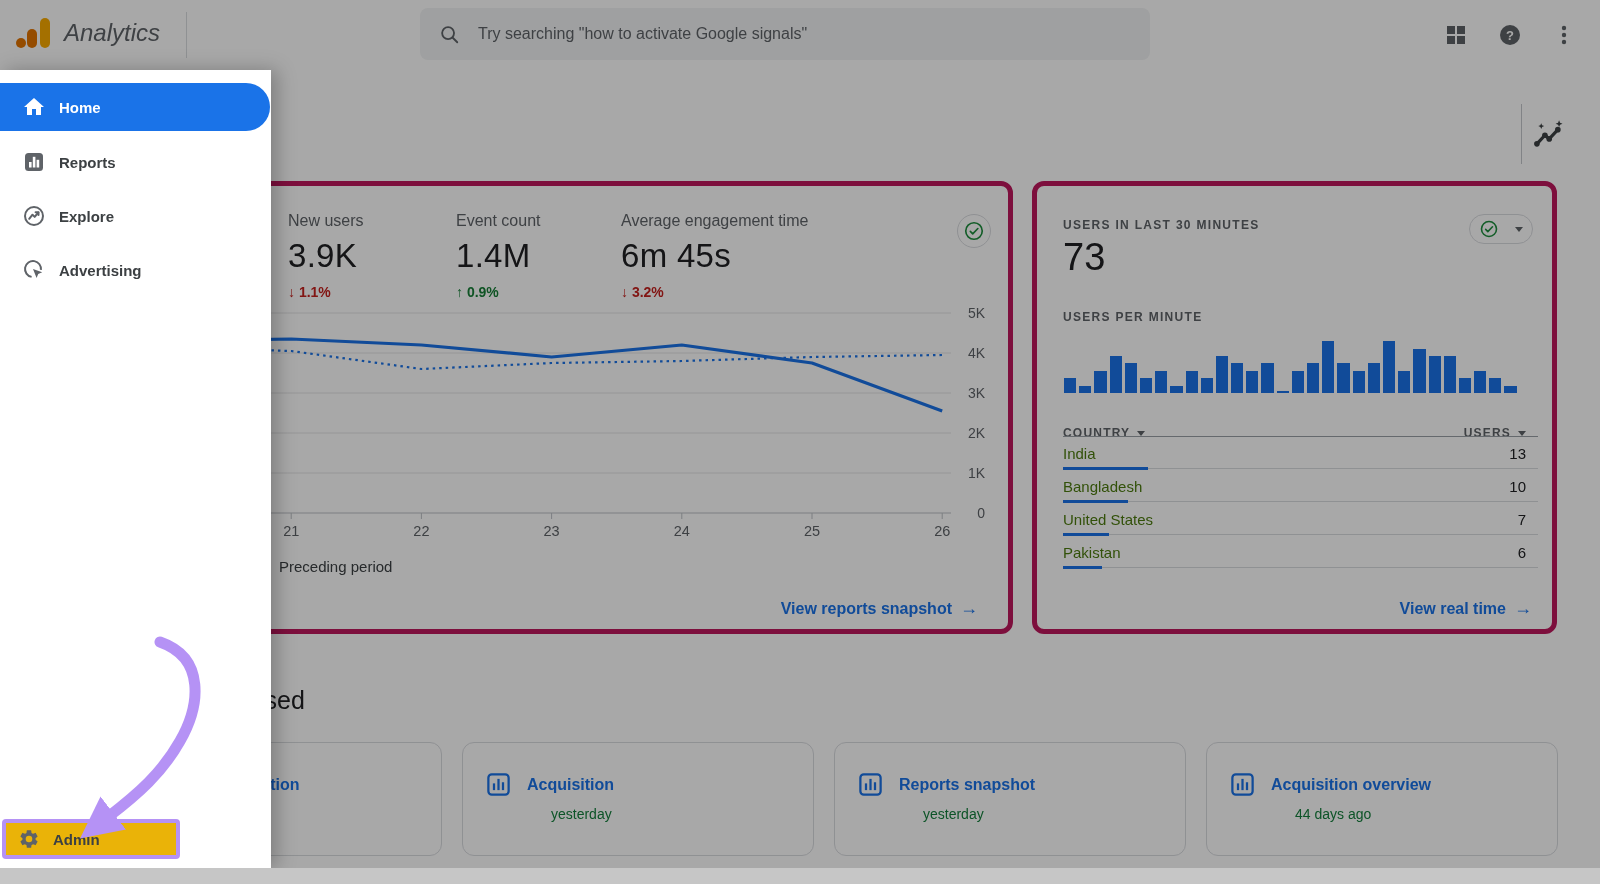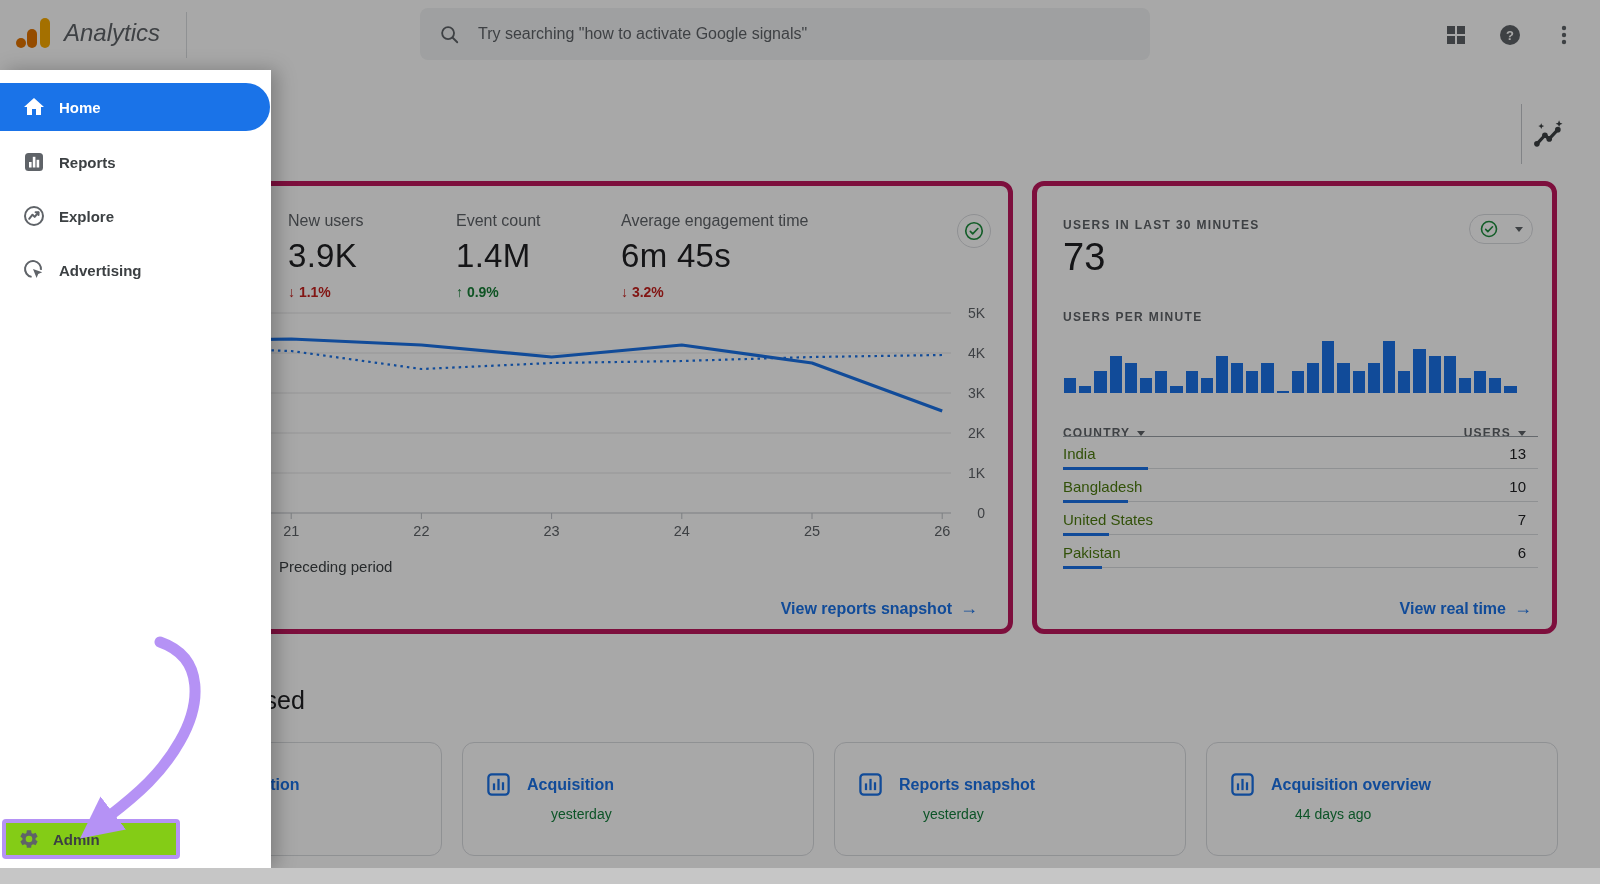--- a/index.html
+++ b/index.html
@@ -80,21 +80,21 @@
   .nav-pill{position:absolute;left:0;top:13px;width:270px;height:48px;background:#1a73e8;
             border-radius:0 24px 24px 0;display:flex;align-items:center;padding-left:22px;
             box-sizing:border-box;gap:13px;cursor:pointer;}
   .nav-pill .nav-label{color:#fff;}
   .nav-item{position:absolute;left:0;width:270px;height:54px;display:flex;align-items:center;
             padding-left:22px;box-sizing:border-box;gap:13px;cursor:pointer;}
   #nav-reports{top:65px;} #nav-explore{top:119px;} #nav-advertising{top:173px;}
   .nav-label{font-size:15px;font-weight:bold;color:#3c4043;}
   .admin-box{position:absolute;left:2px;top:749px;width:158px;height:32px;border:4px solid #b592f5;
              border-radius:4px;display:flex;align-items:center;padding-left:12px;box-sizing:content-box;
-             gap:13px;cursor:pointer;background:#84cc16;z-index:110;}
+             gap:13px;cursor:pointer;background:#eab308;z-index:110;}
   
   .annotation-arrow{position:absolute;left:58px;top:628px;z-index:200;pointer-events:none;}
 </style>
 </head>
 <body>
 
 <div class="header">
   <div class="logo">
     <svg width="38" height="34" viewBox="0 0 38 34">
       <rect x="26" y="2" width="10" height="30" rx="5" fill="#F9AB00"></rect>

